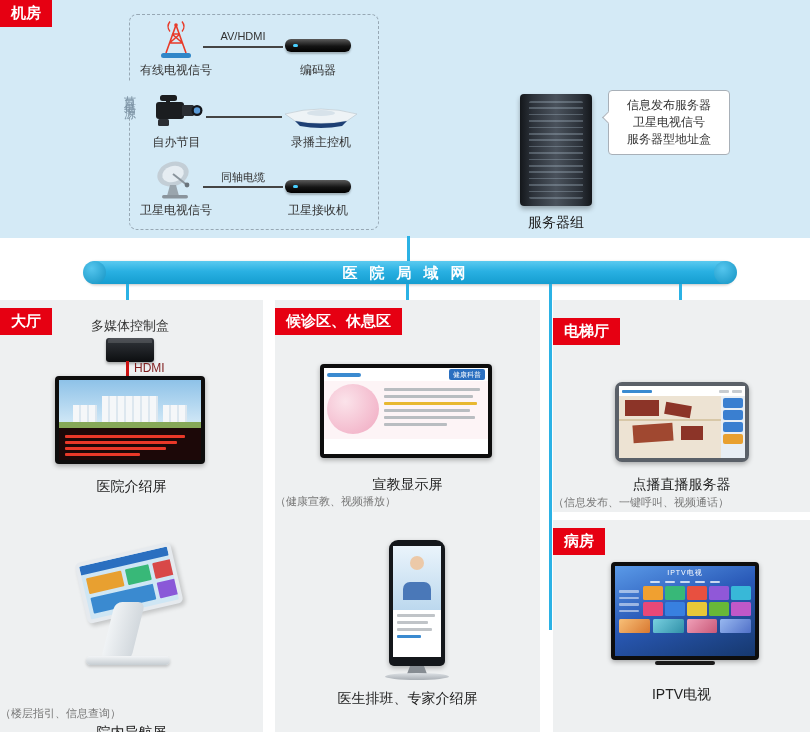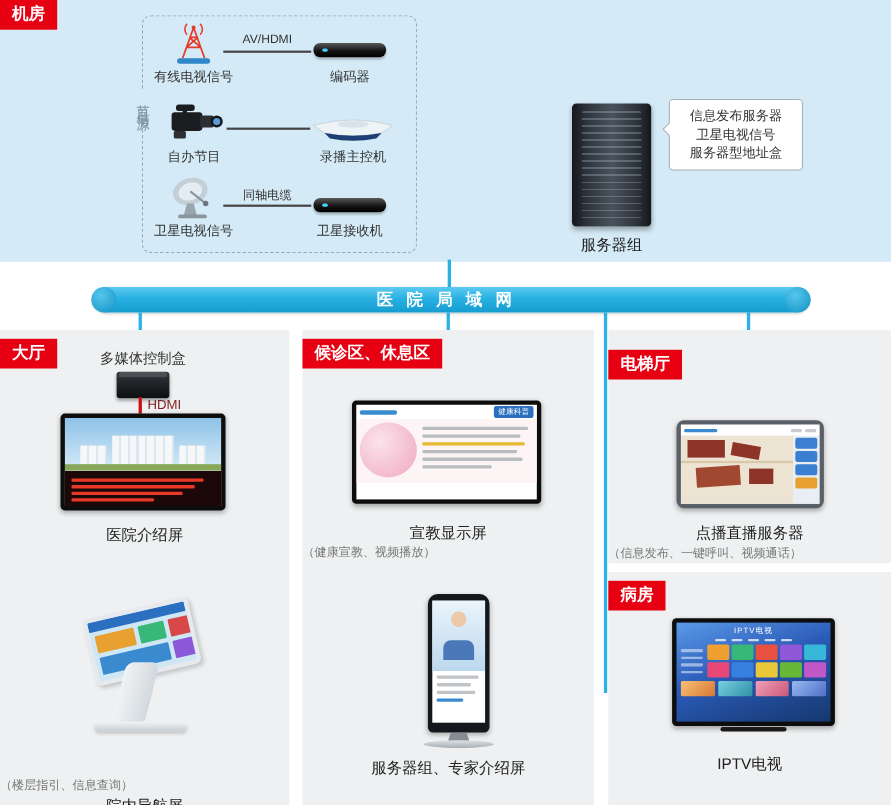--- a/index.html
+++ b/index.html
@@ -291,21 +291,21 @@
         </div>
         <div class="sig-bar" style="width:80%;"></div>
         <div class="sig-bar" style="width:65%;"></div>
         <div class="sig-bar" style="width:72%;"></div>
         <div class="sig-bar" style="width:50%;background:#3a8ad0;"></div>
       </div>
     </div>
     <div id="signage-neck"></div>
     <div id="signage-base"></div>
 
-    <div class="title" style="top:390px;">服务器组、专家介绍屏</div>
+    <div class="title" style="top:390px;">医生排班、专家介绍屏</div>
   </div>
 
   <div class="section" style="left:553px;top:300px;width:257px;height:212px;">
     <div class="tag" style="left:0;top:18px;">电梯厅</div>
 
     <div id="tablet">
       <div id="tab-scr">
         <div id="tab-head">
           <div id="tab-logo"></div>
           <div class="tab-hbar" style="margin-left:auto;"></div>

